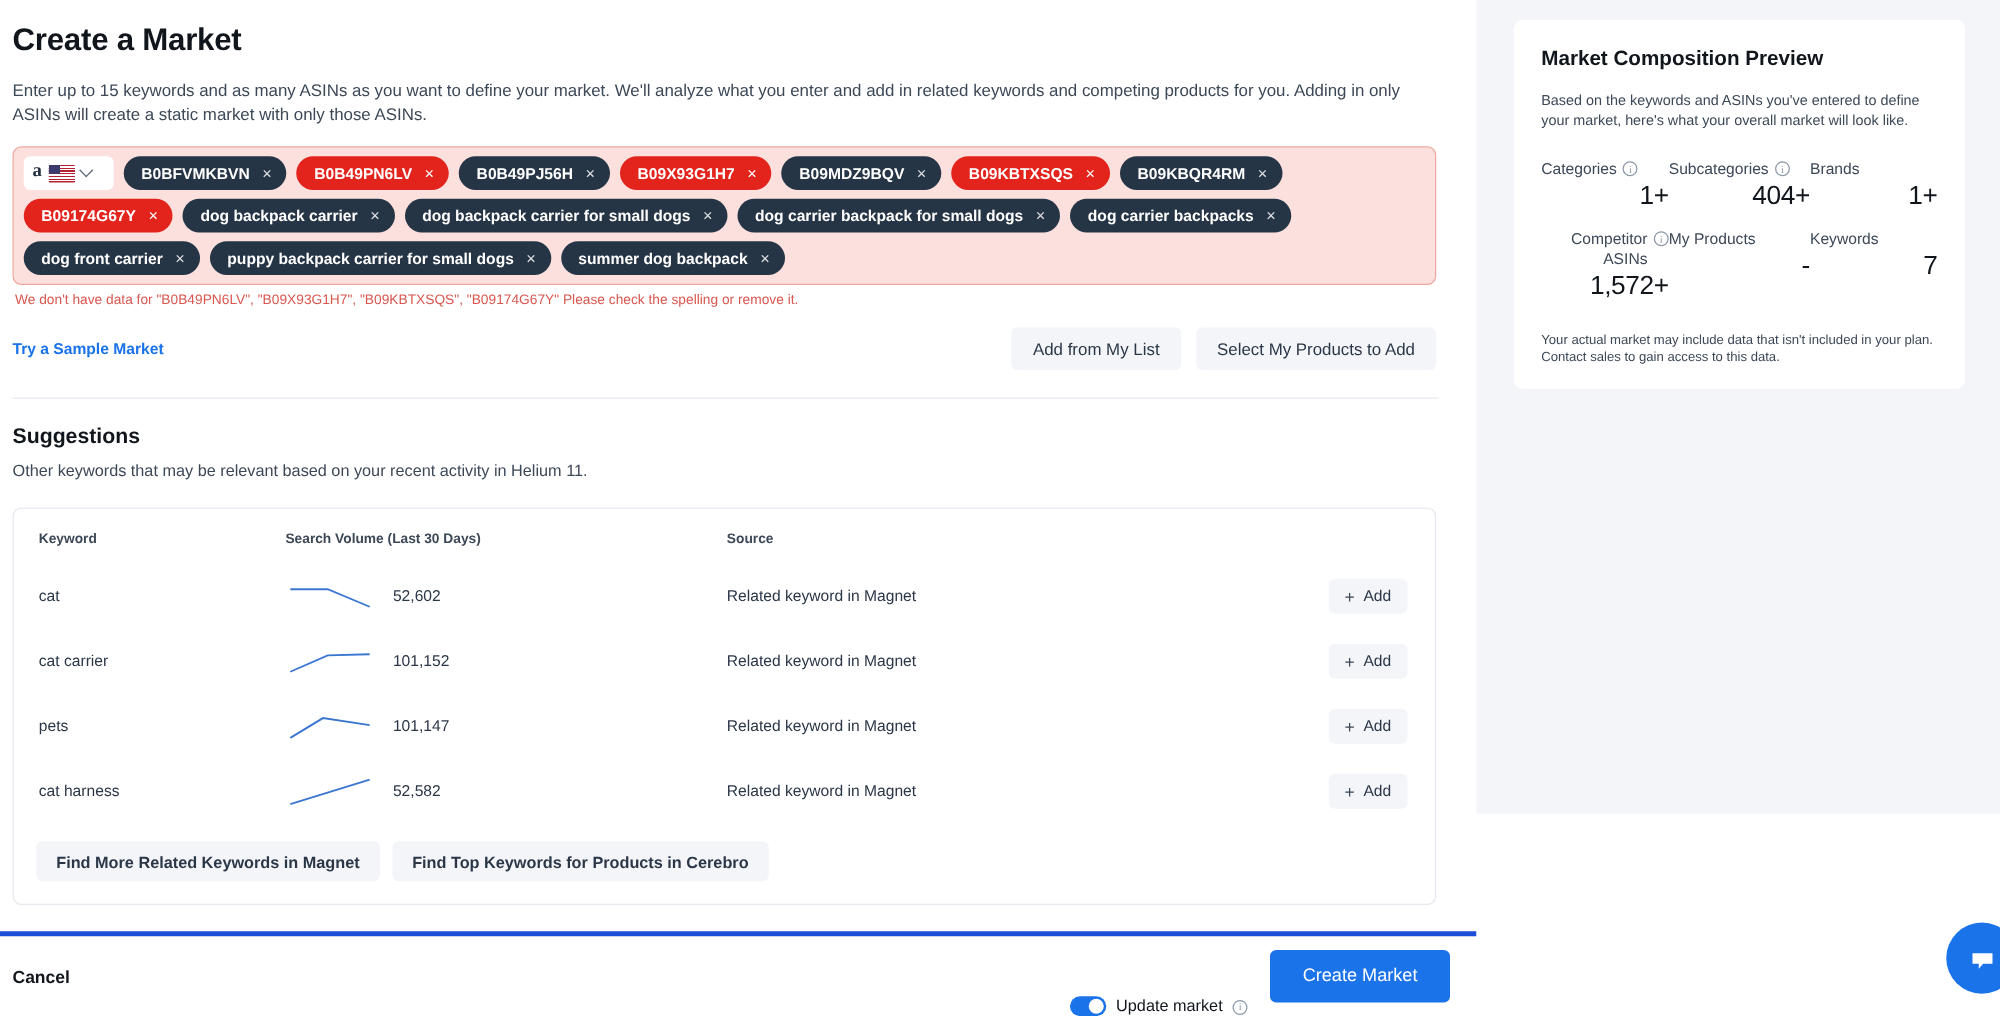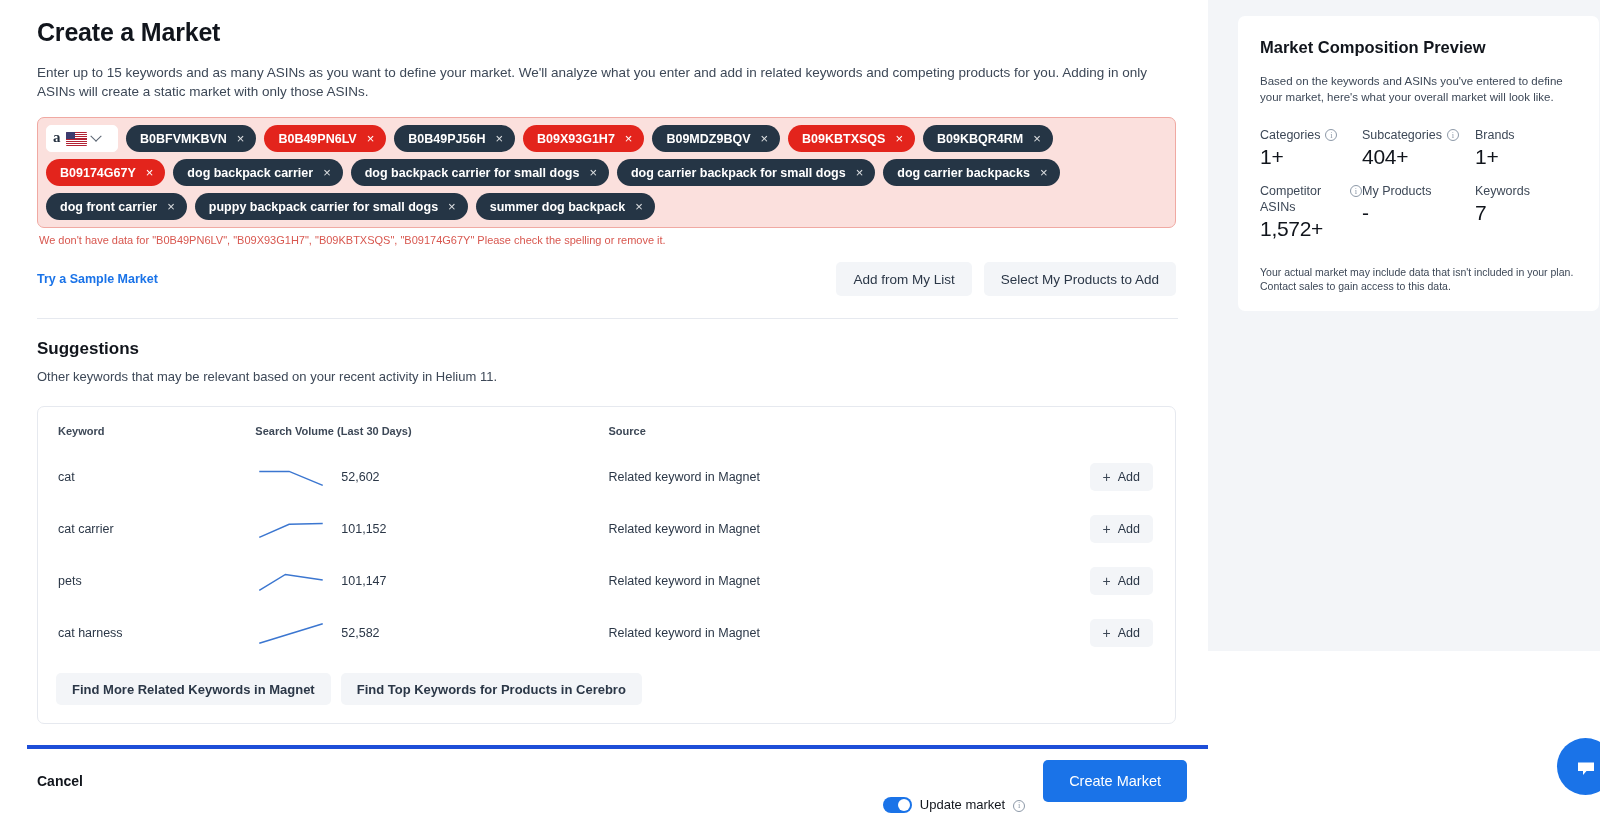--- a/index.html
+++ b/index.html
@@ -3,21 +3,21 @@
 <meta charset="utf-8">
 <style>
   * { box-sizing: border-box; }
   html, body {
     margin: 0; padding: 0;
     width: 1600px; height: 813px;
     font-family: "Liberation Sans", sans-serif;
     background: #ffffff;
     overflow: hidden;
   }
-  .app { position: relative; width: 1600px; height: 813px; display: flex; padding-left: 27px; }
+  .app { position: relative; width: 1600px; height: 813px; display: flex; }
 
   
   .main {
     width: 1181px;
     height: 813px;
     background: #ffffff;
     position: relative;
     padding: 0 0 0 0;
   }
   .main-scroll { padding: 18px 32px 0 10px; }
@@ -197,21 +197,21 @@
     padding: 16px 28px 0 30px;
   }
   .side-card {
     background: #ffffff;
     border-radius: 7px;
     padding: 22px 22px 18px 22px;
     width: 361px;
   }
   .side-title { font-size: 16.5px; font-weight: bold; color: #11151c; margin: 0 0 16px 0; }
   .side-desc { font-size: 11.5px; line-height: 16px; color: #3d4857; margin: 0 0 22px 0; }
-  .stats { display: grid; grid-template-columns: 102px 113px auto; row-gap: 14px; }
+  .stats { display: grid; grid-template-columns: 102px 113px auto; row-gap: 14px; text-align: right; }
   .stat-label {
     font-size: 12.5px; color: #3d4857; display: flex; align-items: flex-start; gap: 5px;
     line-height: 16px;
   }
   .stat-value { font-size: 21px; color: #11151c; margin-top: 2px; letter-spacing: -0.3px; }
   .stat-wrap { display: flex; flex-direction: column; }
   .info-i {
     display: inline-flex; align-items: center; justify-content: center;
     width: 12px; height: 12px; border: 1px solid #8d99a8; border-radius: 50%;
     font-size: 8.5px; color: #8d99a8; line-height: 1; flex: none; margin-top: 2px;

